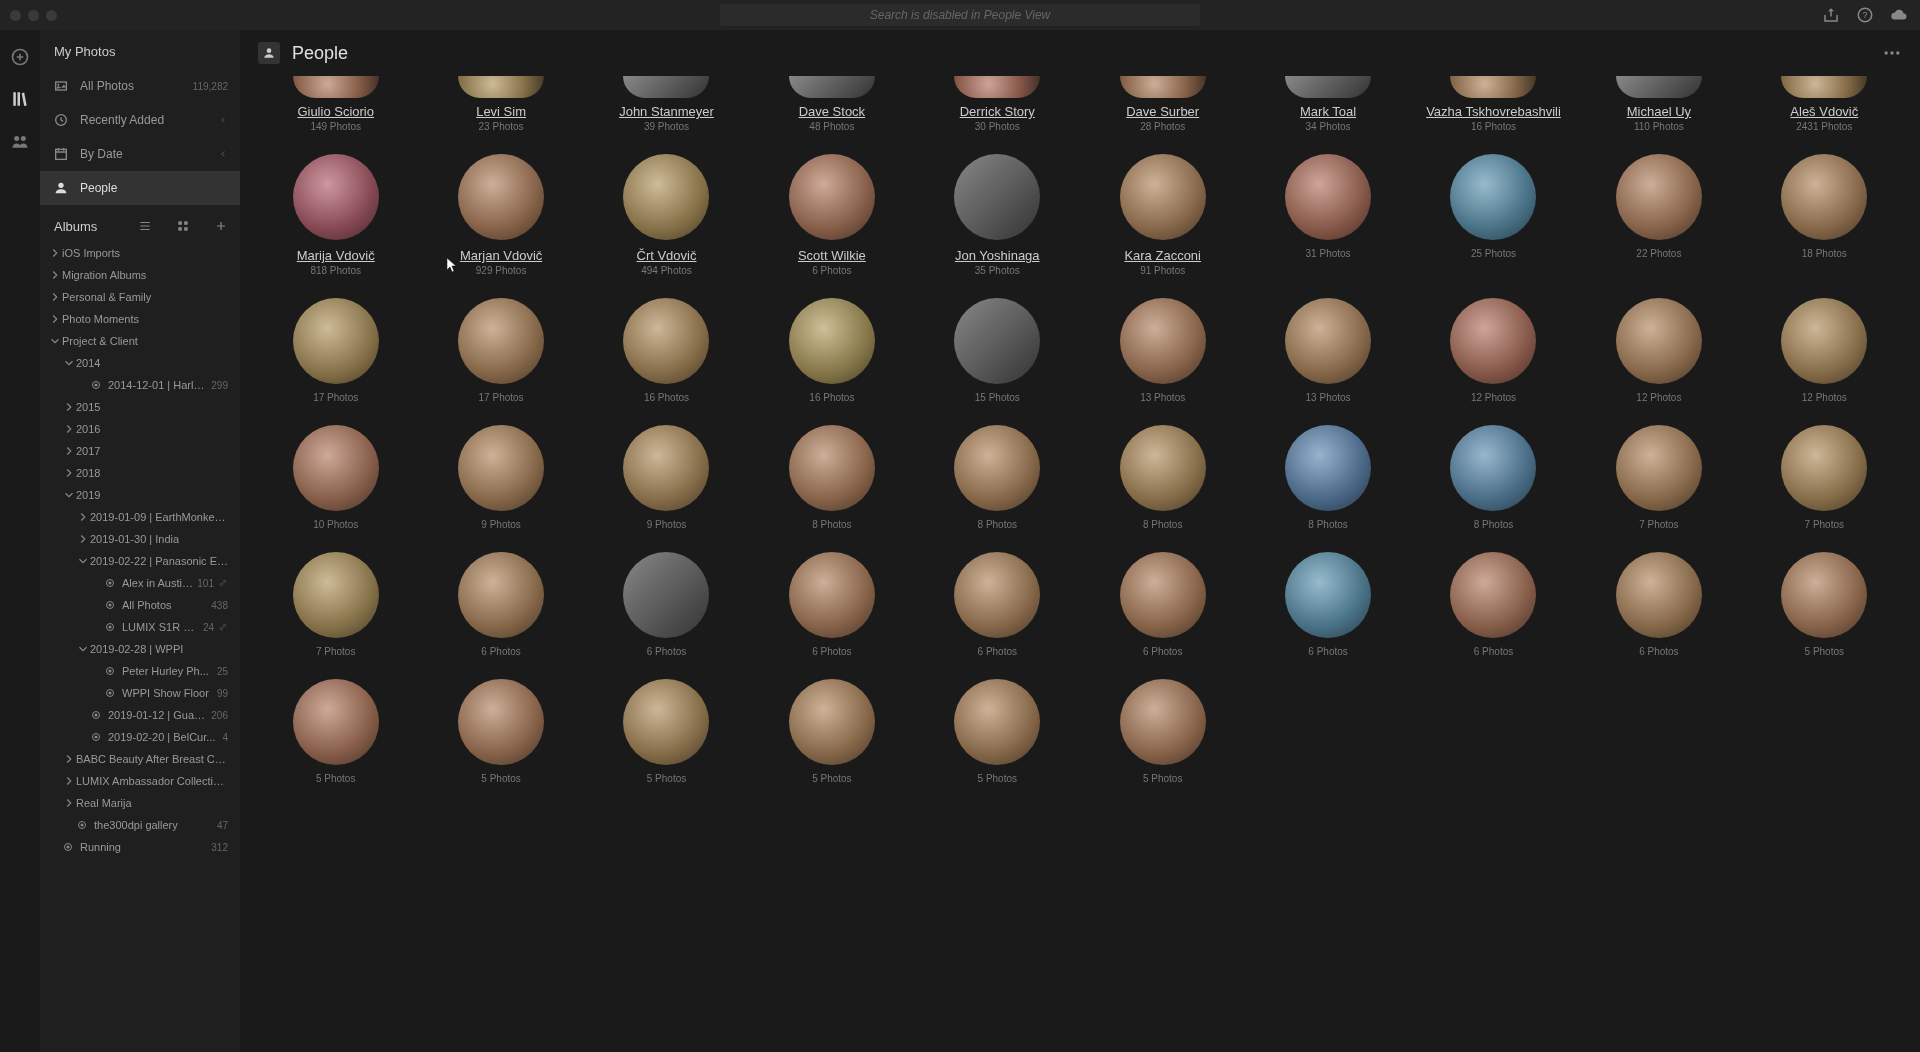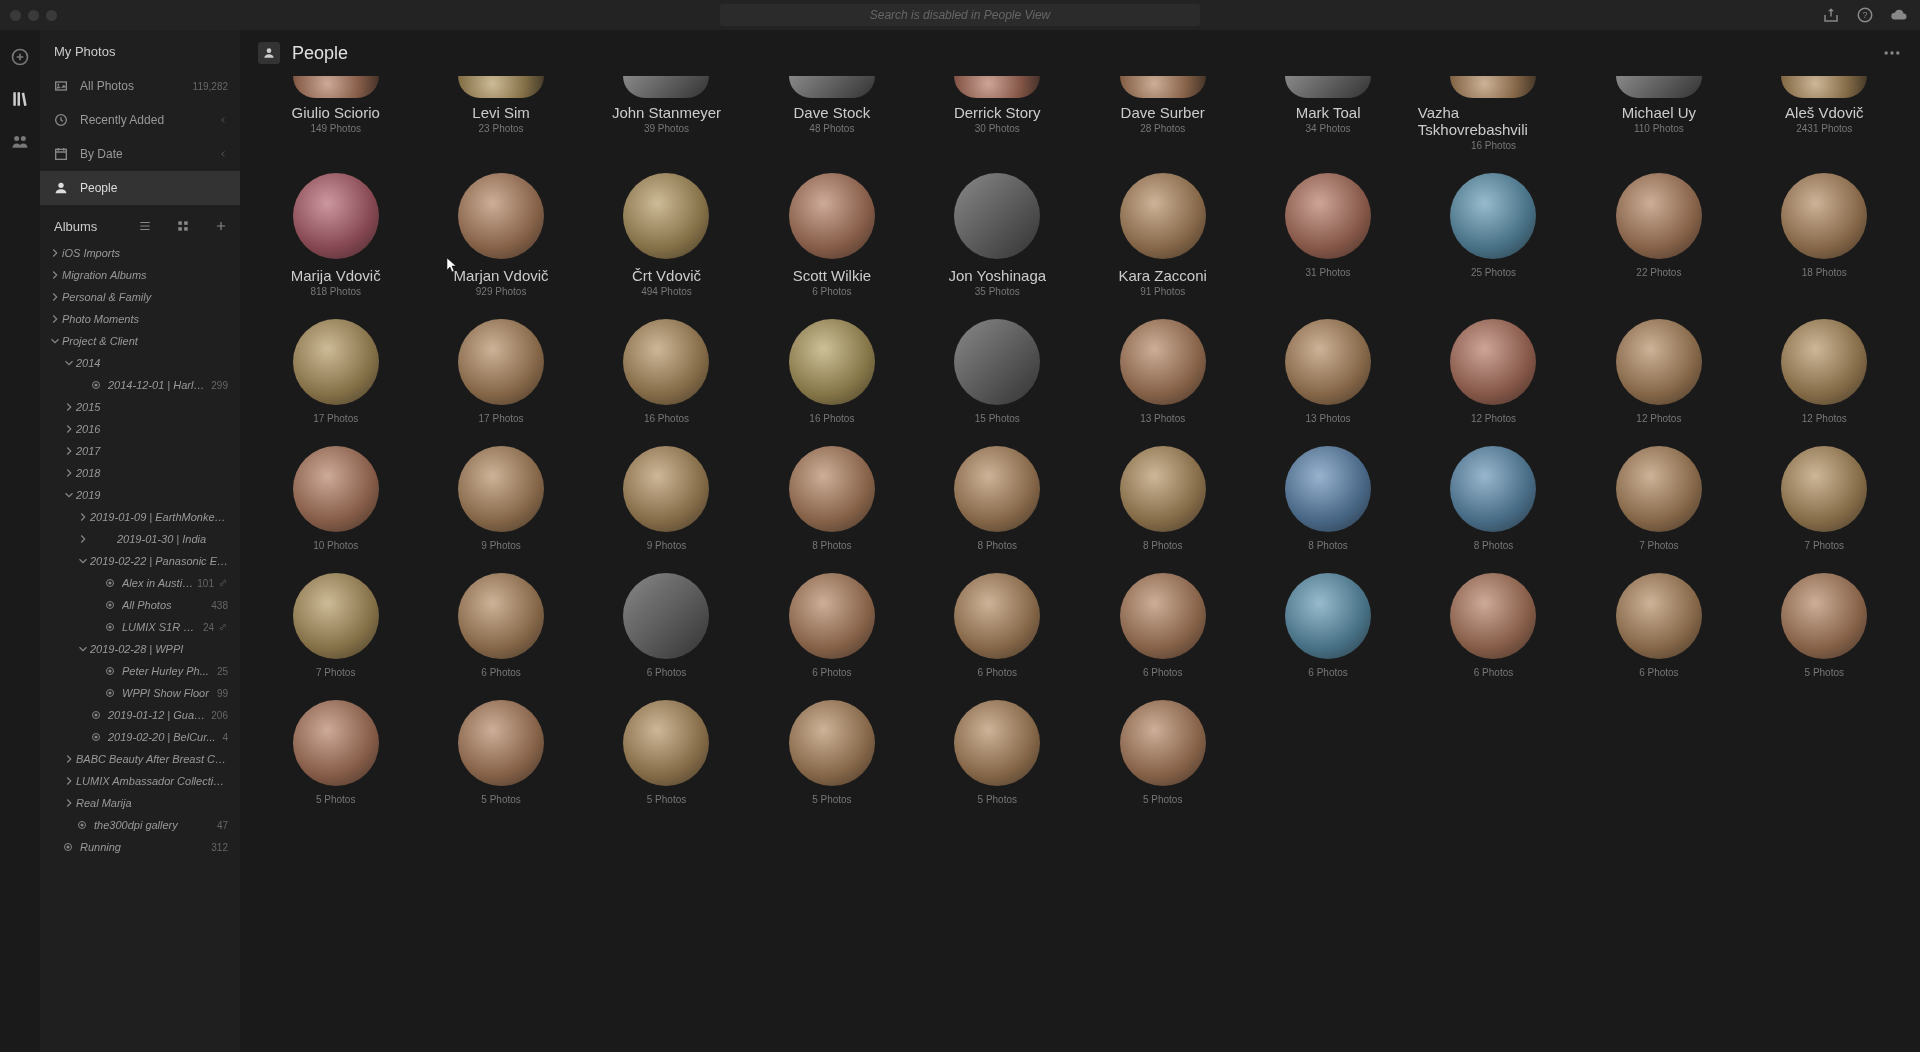--- a/index.html
+++ b/index.html
@@ -131,21 +131,20 @@
   height: 12px;
   margin-right: 6px;
   flex-shrink: 0;
   fill: #888;
 }
 .tree-label {
   flex: 1;
   white-space: nowrap;
   overflow: hidden;
   text-overflow: ellipsis;
-  font-style: italic;
 }
 .tree-count { font-size: 10px; color: #666; margin-left: 4px; }
 .tree-link { width: 10px; height: 10px; fill: #666; margin-left: 4px; }
 .main {
   flex: 1;
   background: #1a1a1a;
   display: flex;
   flex-direction: column;
   overflow: hidden;
 }
@@ -193,21 +192,21 @@
 .row-partial .avatar {
   height: 24px;
   border-radius: 0 0 43px 43px;
   margin-bottom: 6px;
 }
 .avatar-inner {
   width: 100%;
   height: 100%;
   background: linear-gradient(135deg, #4a3c35, #2c2520);
 }
-.person-name { font-size: 15px; color: #ccc; text-align: left; margin-bottom: 2px; }
+.person-name { font-size: 13px; color: #ccc; text-align: center; margin-bottom: 2px; text-decoration: underline; }
 .person-count { font-size: 10px; color: #777; text-align: center; }
 .cursor {
   position: absolute;
   width: 12px;
   height: 16px;
   fill: #fff;
   stroke: #000;
   stroke-width: 0.5;
   pointer-events: none;
 }
@@ -402,21 +401,21 @@
             <path d="M6 9l6 6 6-6" stroke="#888" stroke-width="2" fill="none"></path>
           </svg>
           <span class="tree-label">2019</span>
         </div>
         <div class="tree-row" style="padding-left: 36px;">
           <svg class="tree-arrow" viewBox="0 0 24 24">
             <path d="M9 6l6 6-6 6" stroke="#888" stroke-width="2" fill="none"></path>
           </svg>
           <span class="tree-label">2019-01-09 | EarthMonkey S...</span>
         </div>
-        <div class="tree-row" style="padding-left: 36px; gap: 27px;">
+        <div class="tree-row" style="padding-left: 36px;">
           <svg class="tree-arrow" viewBox="0 0 24 24">
             <path d="M9 6l6 6-6 6" stroke="#888" stroke-width="2" fill="none"></path>
           </svg>
           <span class="tree-label">2019-01-30 | India</span>
         </div>
         <div class="tree-row" style="padding-left: 36px;">
           <svg class="tree-arrow" viewBox="0 0 24 24">
             <path d="M6 9l6 6 6-6" stroke="#888" stroke-width="2" fill="none"></path>
           </svg>
           <span class="tree-label">2019-02-22 | Panasonic Event</span>

